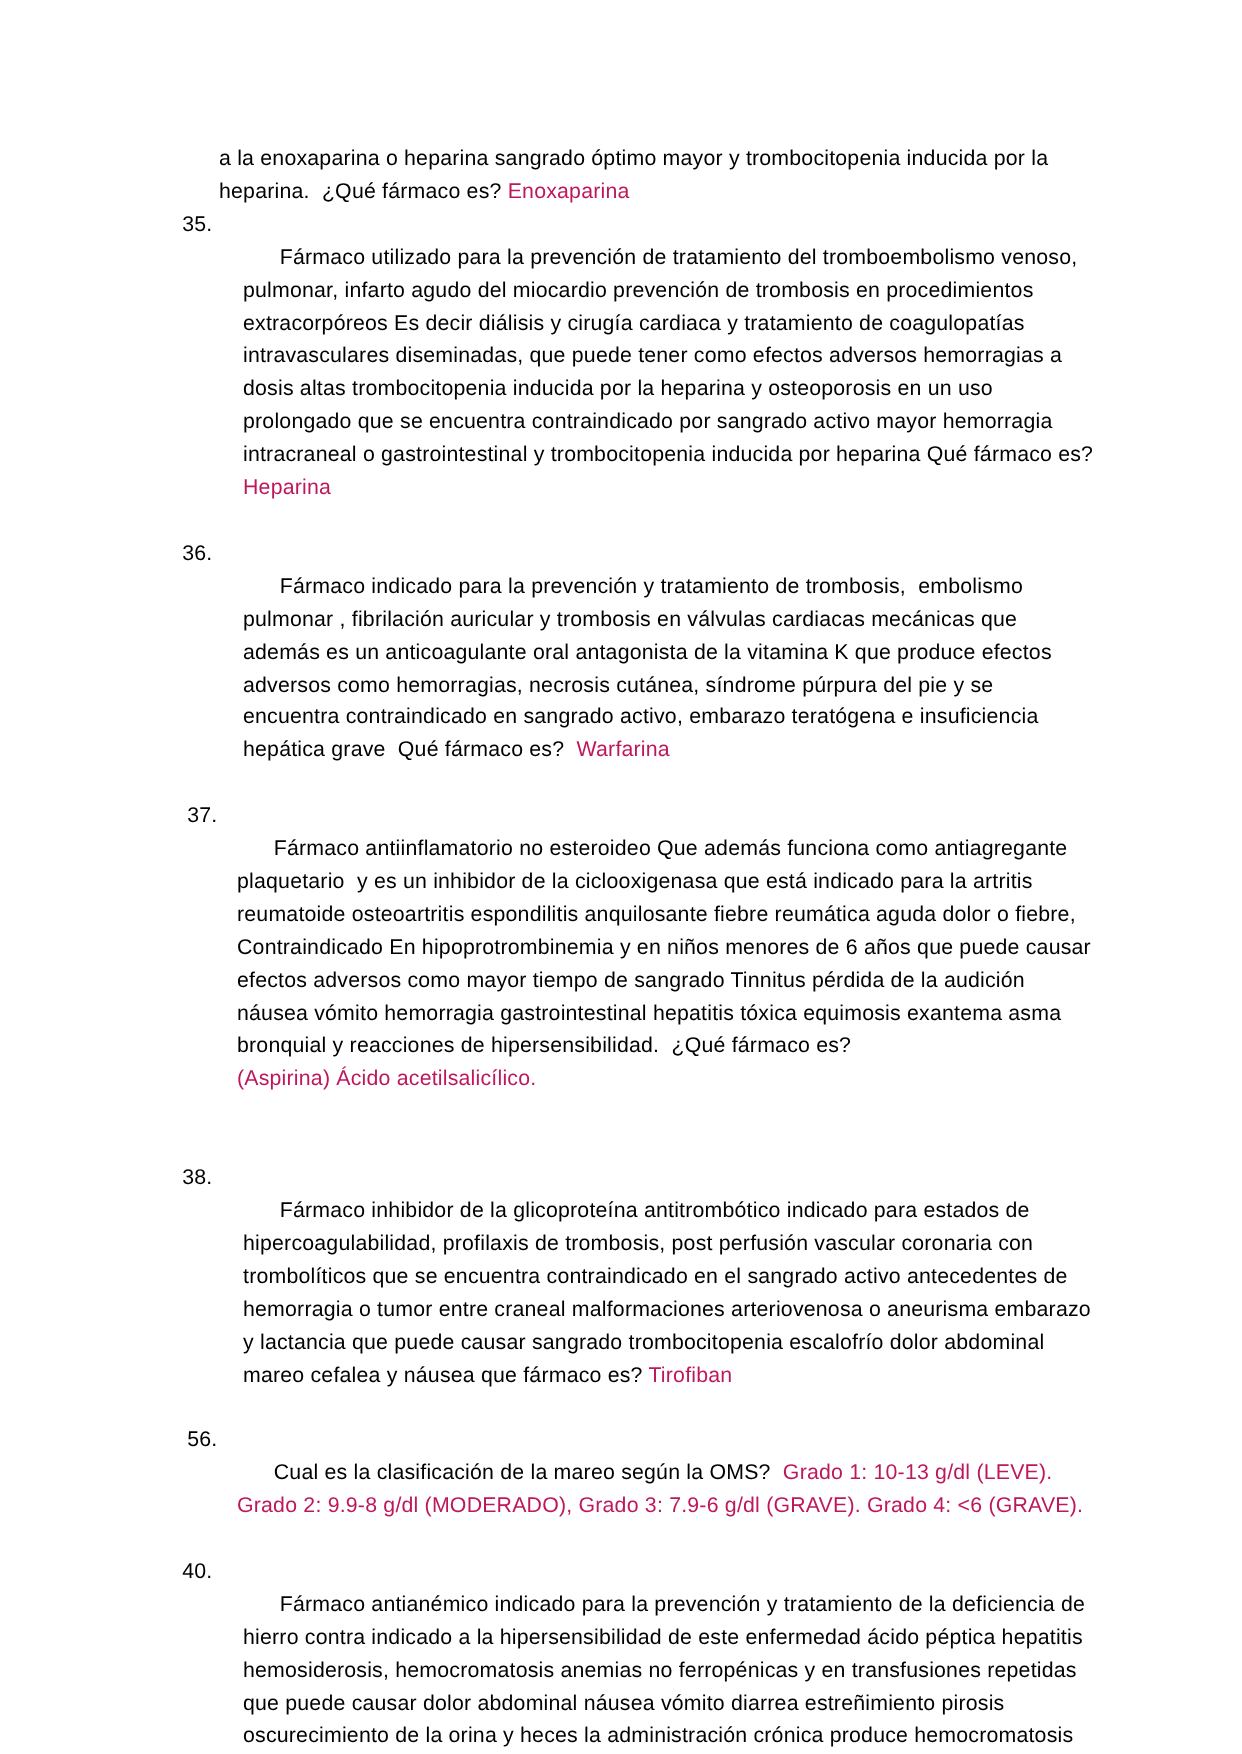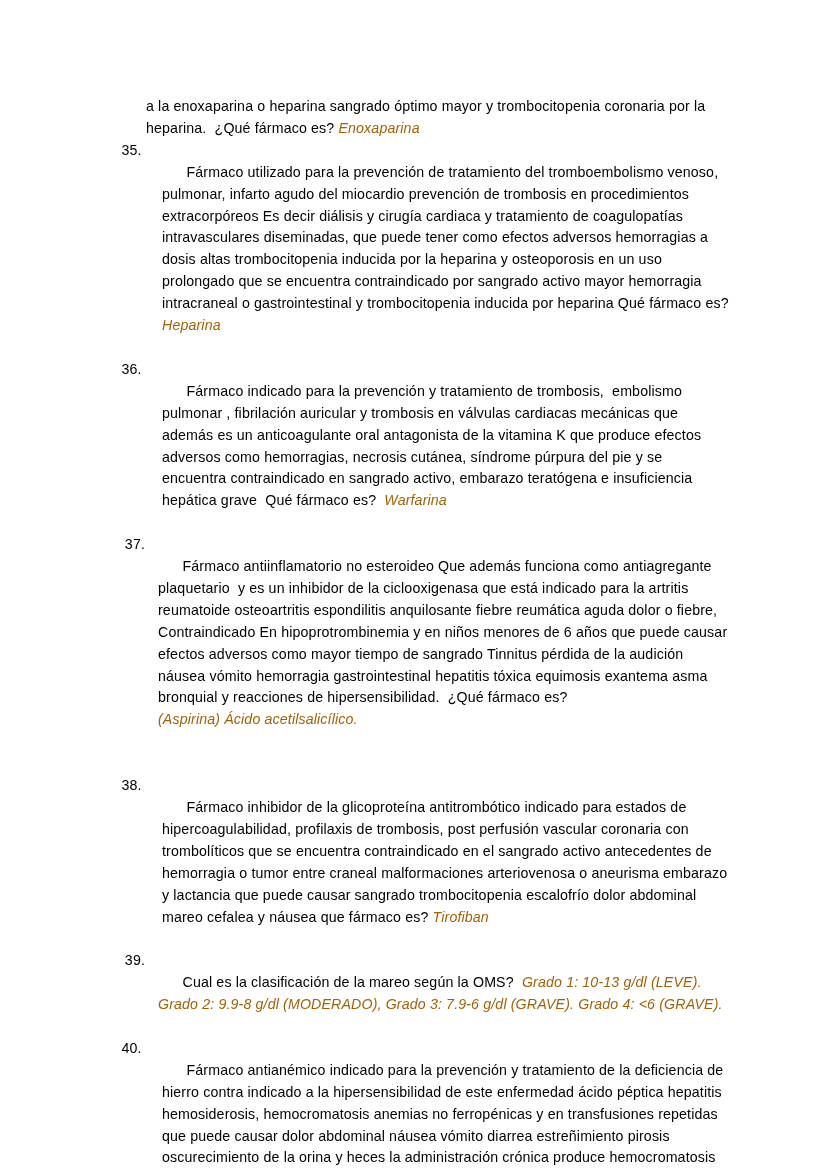--- a/index.html
+++ b/index.html
@@ -49,56 +49,55 @@
   }
   
   .item.gap-wide {
     padding-left: 44px;
   }
   .item.gap-wide .item-num {
     width: 27px;
     text-align: center;
   }
   .answer {
-    color: #a16207;
-    font-style: italic;
+    color: #be185d;
   }
   .spacer {
     height: 21.9px;
   }
   .ws { white-space: pre-wrap; }
 </style>
 </head>
 <body>
 
 <div class="page">
   <div class="doc-body">
 
-    <p class="cont-para ws"><span>a la enoxaparina o heparina sangrado óptimo mayor y trombocitopenia coronaria por la heparina.  ¿Qué fármaco es? </span><span class="answer">Enoxaparina</span></p>
+    <p class="cont-para ws"><span>a la enoxaparina o heparina sangrado óptimo mayor y trombocitopenia inducida por la heparina.  ¿Qué fármaco es? </span><span class="answer">Enoxaparina</span></p>
 
     <p class="item gap-wide ws">
       <span class="item-num">35.</span><span>Fármaco utilizado para la prevención de tratamiento del tromboembolismo venoso, pulmonar, infarto agudo del miocardio prevención de trombosis en procedimientos extracorpóreos Es decir diálisis y cirugía cardiaca y tratamiento de coagulopatías intravasculares diseminadas, que puede tener como efectos adversos hemorragias a dosis altas trombocitopenia inducida por la heparina y osteoporosis en un uso prolongado que se encuentra contraindicado por sangrado activo mayor hemorragia intracraneal o gastrointestinal y trombocitopenia inducida por heparina Qué fármaco es? </span><span class="answer">Heparina</span>
     </p>
 
     <p class="item gap-wide ws">
       <span class="item-num">36.</span><span>Fármaco indicado para la prevención y tratamiento de trombosis,  embolismo pulmonar , fibrilación auricular y trombosis en válvulas cardiacas mecánicas que además es un anticoagulante oral antagonista de la vitamina K que produce efectos adversos como hemorragias, necrosis cutánea, síndrome púrpura del pie y se encuentra contraindicado en sangrado activo, embarazo teratógena e insuficiencia hepática grave  Qué fármaco es?  </span><span class="answer">Warfarina</span>
     </p>
 
     <p class="item ws">
       <span class="item-num">37.</span><span>Fármaco antiinflamatorio no esteroideo Que además funciona como antiagregante plaquetario  y es un inhibidor de la ciclooxigenasa que está indicado para la artritis reumatoide osteoartritis espondilitis anquilosante fiebre reumática aguda dolor o fiebre,  Contraindicado En hipoprotrombinemia y en niños menores de 6 años que puede causar efectos adversos como mayor tiempo de sangrado Tinnitus pérdida de la audición náusea vómito hemorragia gastrointestinal hepatitis tóxica equimosis exantema asma bronquial y reacciones de hipersensibilidad.  ¿Qué fármaco es? </span><br><span class="answer">(Aspirina) Ácido acetilsalicílico.</span>
     </p>
 
     <div class="spacer"></div>
 
     <p class="item gap-wide ws">
       <span class="item-num">38.</span><span>Fármaco inhibidor de la glicoproteína antitrombótico indicado para estados de hipercoagulabilidad, profilaxis de trombosis, post perfusión vascular coronaria con trombolíticos que se encuentra contraindicado en el sangrado activo antecedentes de hemorragia o tumor entre craneal malformaciones arteriovenosa o aneurisma embarazo y lactancia que puede causar sangrado trombocitopenia escalofrío dolor abdominal mareo cefalea y náusea que fármaco es? </span><span class="answer">Tirofiban</span>
     </p>
 
     <p class="item ws">
-      <span class="item-num">39.</span><span>Cual es la clasificación de la mareo según la OMS?  </span><span class="answer">Grado 1: 10-13 g/dl (LEVE). Grado 2: 9.9-8 g/dl (MODERADO), Grado 3: 7.9-6 g/dl (GRAVE). Grado 4: &lt;6 (GRAVE).</span>
+      <span class="item-num">56.</span><span>Cual es la clasificación de la mareo según la OMS?  </span><span class="answer">Grado 1: 10-13 g/dl (LEVE). Grado 2: 9.9-8 g/dl (MODERADO), Grado 3: 7.9-6 g/dl (GRAVE). Grado 4: &lt;6 (GRAVE).</span>
     </p>
 
     <p class="item gap-wide ws">
       <span class="item-num">40.</span><span>Fármaco antianémico indicado para la prevención y tratamiento de la deficiencia de hierro contra indicado a la hipersensibilidad de este enfermedad ácido péptica hepatitis hemosiderosis, hemocromatosis anemias no ferropénicas y en transfusiones repetidas que puede causar dolor abdominal náusea vómito diarrea estreñimiento pirosis oscurecimiento de la orina y heces la administración crónica produce hemocromatosis qué fármaco es? </span>
     </p>
 
   </div>
 </div>
 
 </body></html>

